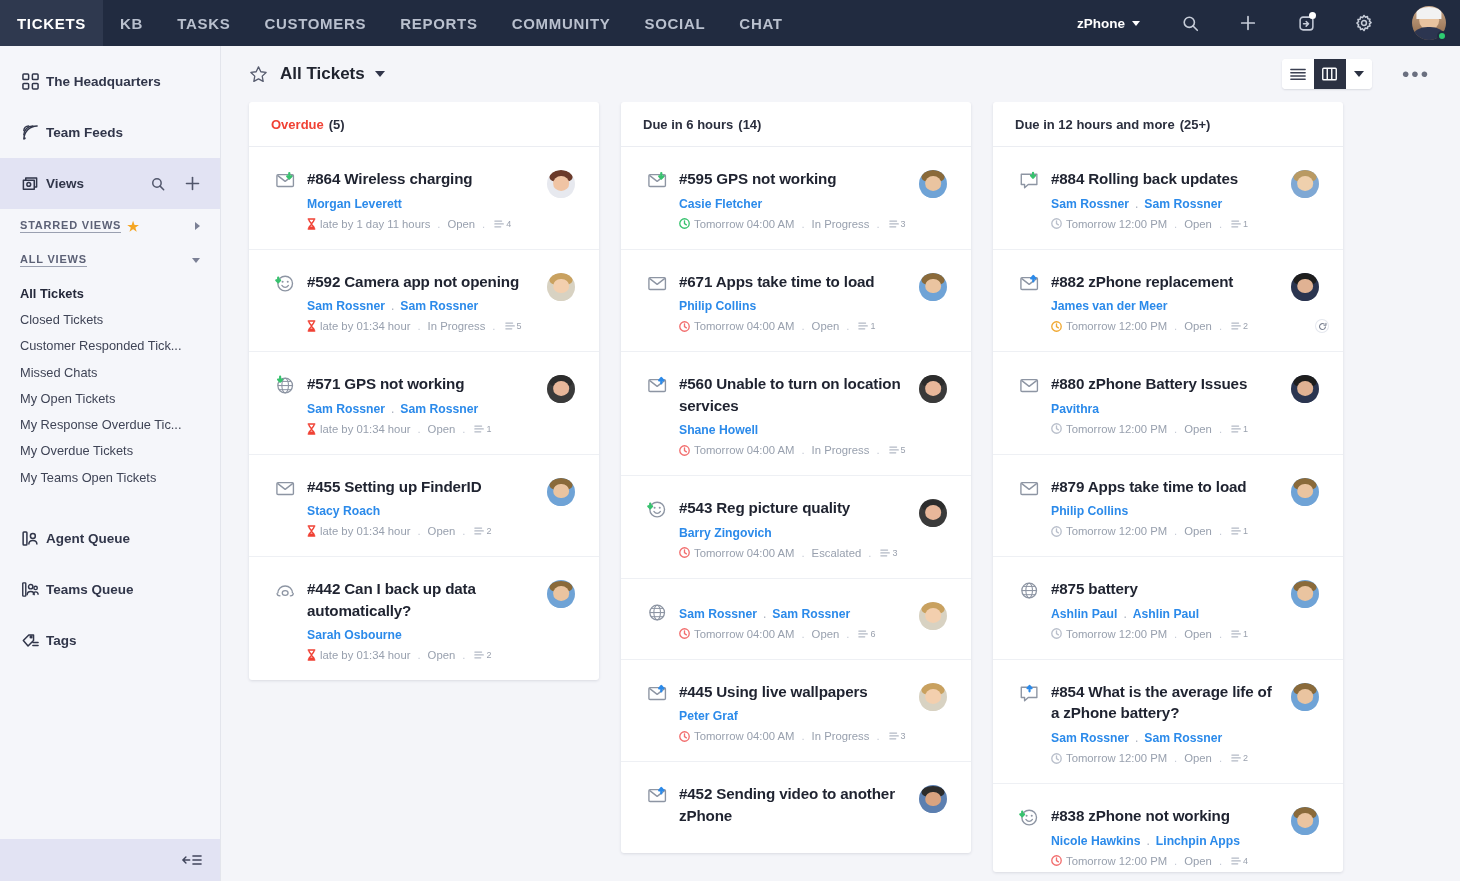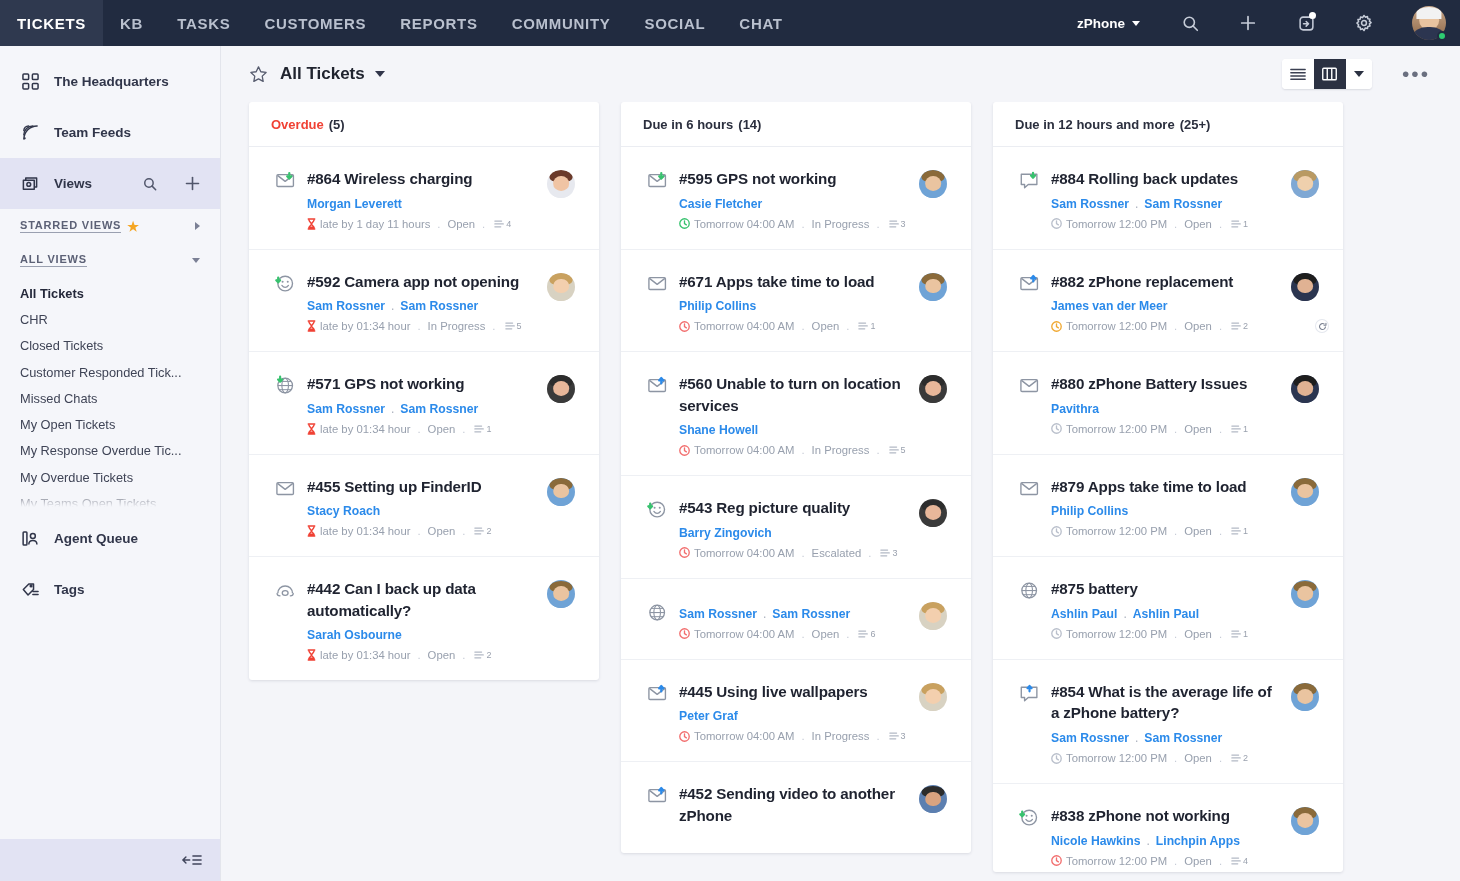--- a/index.html
+++ b/index.html
@@ -98,21 +98,21 @@
   
   .sidebar {
     width: 221px; min-width: 221px; height: 835px;
     background: #f5f6fa;
     border-right: 1px solid #e3e5ec;
     position: relative;
     display: flex; flex-direction: column;
   }
   .side-main {
     display: flex; align-items: center;
-    gap: 14px; padding: 0 20px;
+    gap: 6px; padding: 0 20px;
     height: 51px;
     font-size: 13.5px; font-weight: bold; color: #31364a;
     cursor: pointer;
   }
   .side-main.active { background: #e2e3f3; }
   .side-main .s-ico {
     width: 20px; display: flex; align-items: center; justify-content: center;
     color: #31364a; flex: none;
   }
   .side-main .s-lbl { flex: 1; }
@@ -422,21 +422,20 @@
     </div>
 
     <div class="section-head">
       <span class="sh-underline">ALL VIEWS</span>
       <span class="arrow-dn"></span>
     </div>
 
     <div class="views-scroll">
       <div class="view-list" id="viewList">
           <div class="view-item bold">All Tickets</div>
-          <div class="view-item">CHR</div>
           <div class="view-item">Closed Tickets</div>
           <div class="view-item">Customer Responded Tick...</div>
           <div class="view-item">Missed Chats</div>
           <div class="view-item">My Open Tickets</div>
           <div class="view-item">My Response Overdue Tic...</div>
           <div class="view-item">My Overdue Tickets</div>
           <div class="view-item">My Teams Open Tickets</div>
         </div>
       <div class="fade-bottom"></div>
     </div>
@@ -444,20 +443,32 @@
     <div class="side-bottom" id="sideBottom">
         <div class="side-main">
           <span class="s-ico">
             <svg width="17" height="17" viewBox="0 0 18 18" fill="none" stroke="currentColor" stroke-width="1.6" stroke-linejoin="round">
               <rect x="1.2" y="2" width="4" height="14" rx="0.8"></rect>
               <circle cx="11.5" cy="6.4" r="2.6"></circle>
               <path d="M7.2 15.4c0-2.6 1.9-4.3 4.3-4.3s4.3 1.7 4.3 4.3"></path>
             </svg>
           </span>
           <span class="s-lbl">Agent Queue</span>
+        </div>
+        <div class="side-main">
+          <span class="s-ico">
+            <svg width="17" height="17" viewBox="0 0 18 18" fill="none" stroke="currentColor" stroke-width="1.5" stroke-linejoin="round">
+              <rect x="0.8" y="2" width="3.2" height="14" rx="0.7"></rect>
+              <circle cx="9.2" cy="6" r="2.3"></circle>
+              <path d="M5.4 15c0-2.3 1.7-3.9 3.8-3.9s3.8 1.6 3.8 3.9"></path>
+              <circle cx="14.4" cy="7.3" r="1.8"></circle>
+              <path d="M11.9 14.6c0-1.9 1.2-3.1 2.6-3.1s2.6 1.2 2.6 3.1"></path>
+            </svg>
+          </span>
+          <span class="s-lbl">Teams Queue</span>
         </div>
         <div class="side-main">
           <span class="s-ico">
             <svg width="17" height="17" viewBox="0 0 18 18" fill="none" stroke="currentColor" stroke-width="1.6" stroke-linecap="round" stroke-linejoin="round">
               <path d="M8.2 2.2L2.4 8l5 5.8 5.8-5.8V2.2z" transform="translate(-1 1)"></path>
               <circle cx="9.6" cy="5.2" r="0.9"></circle>
               <line x1="11.5" y1="11.2" x2="17" y2="11.2"></line>
               <line x1="11.5" y1="14.4" x2="17" y2="14.4"></line>
             </svg>
           </span>

